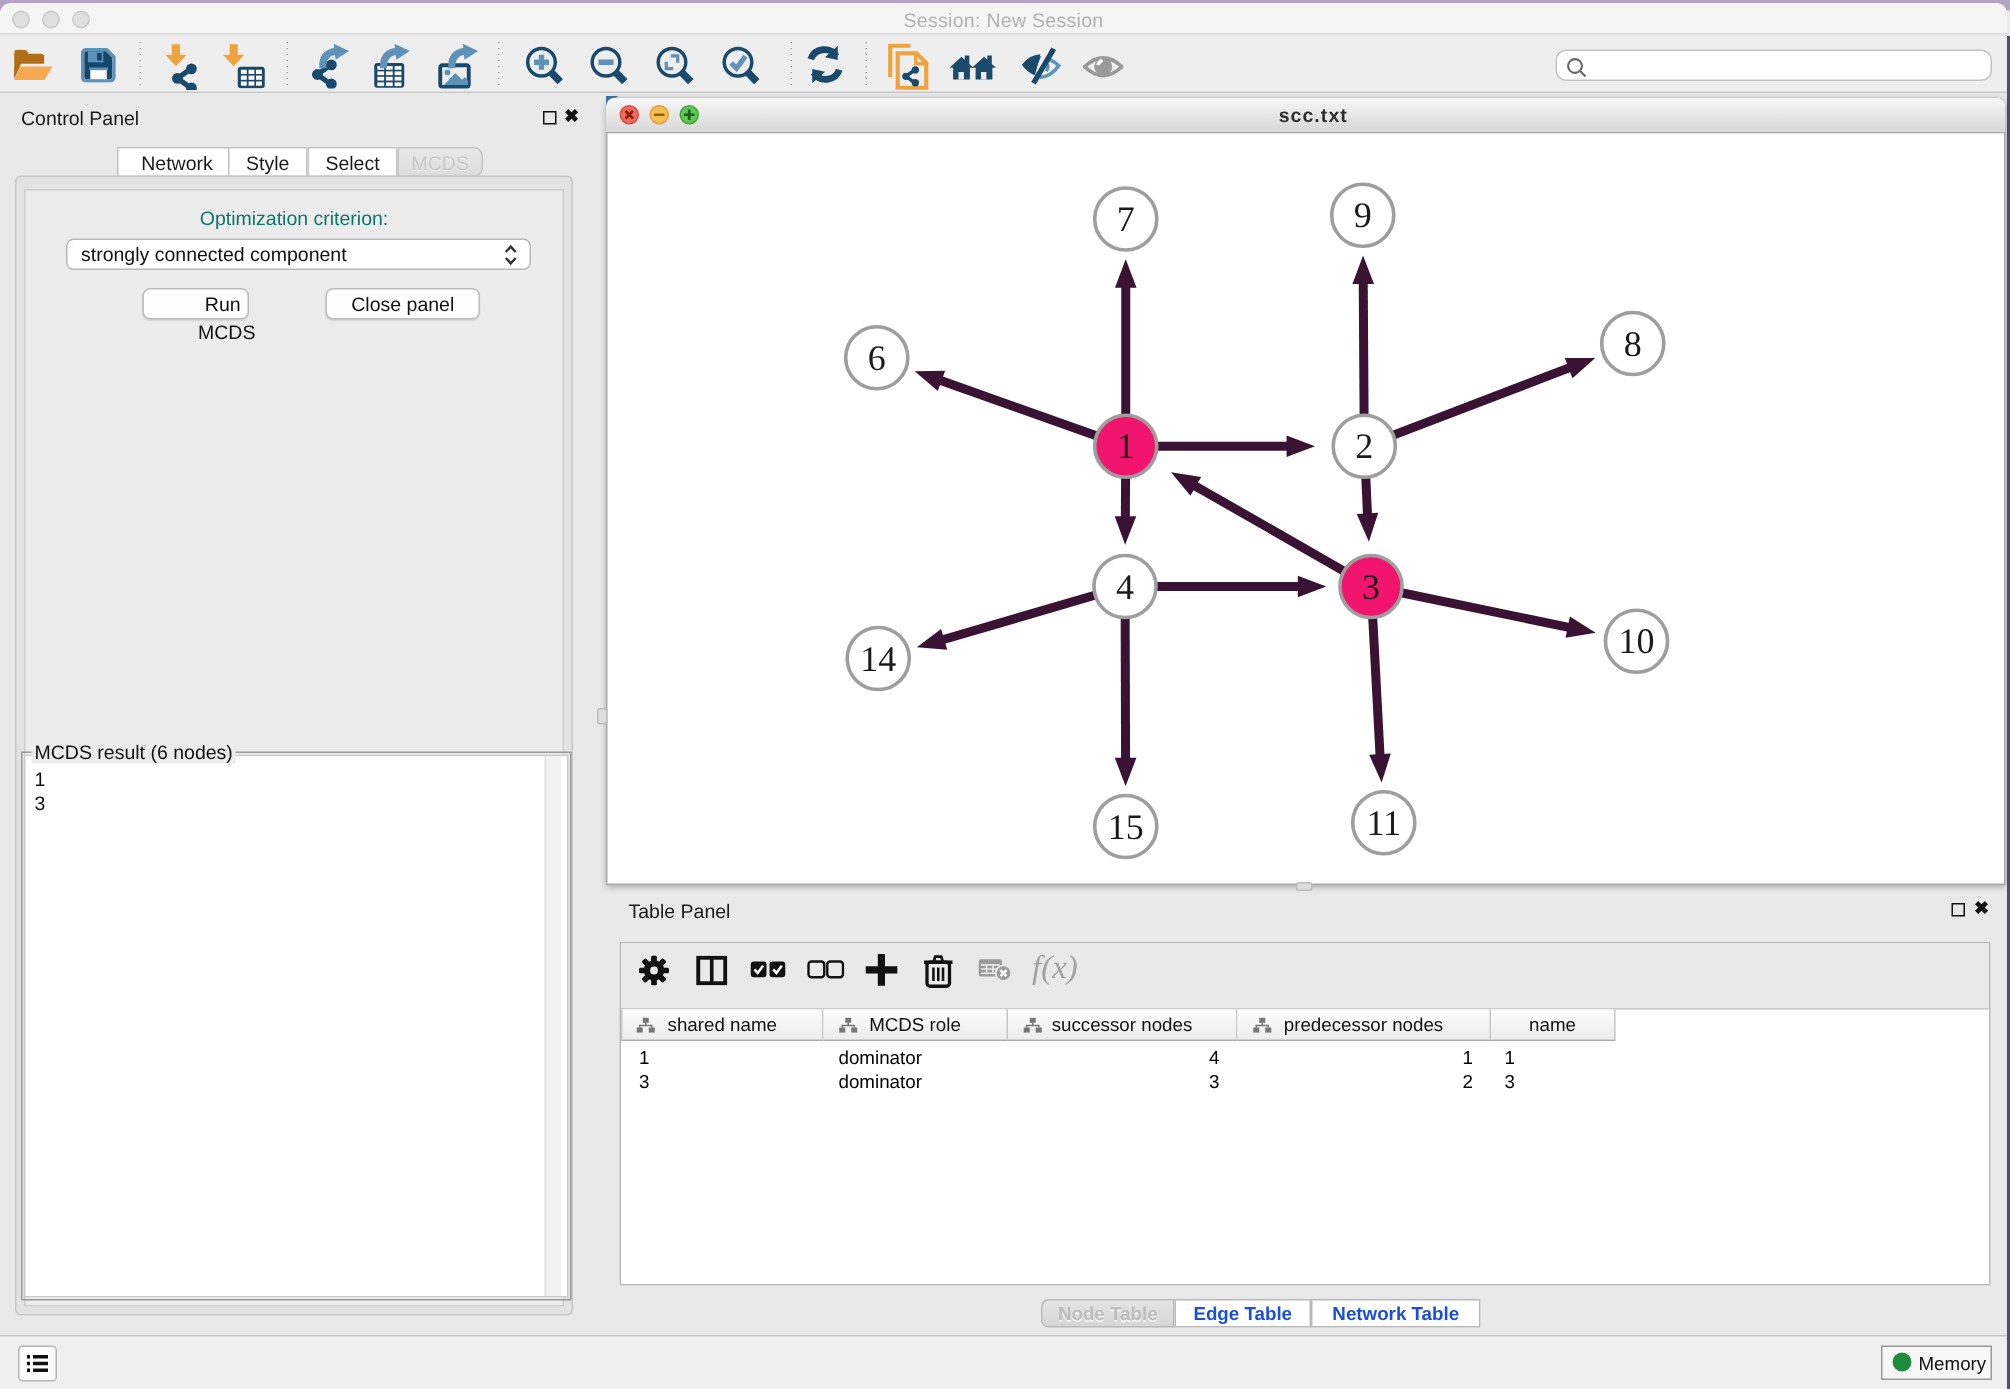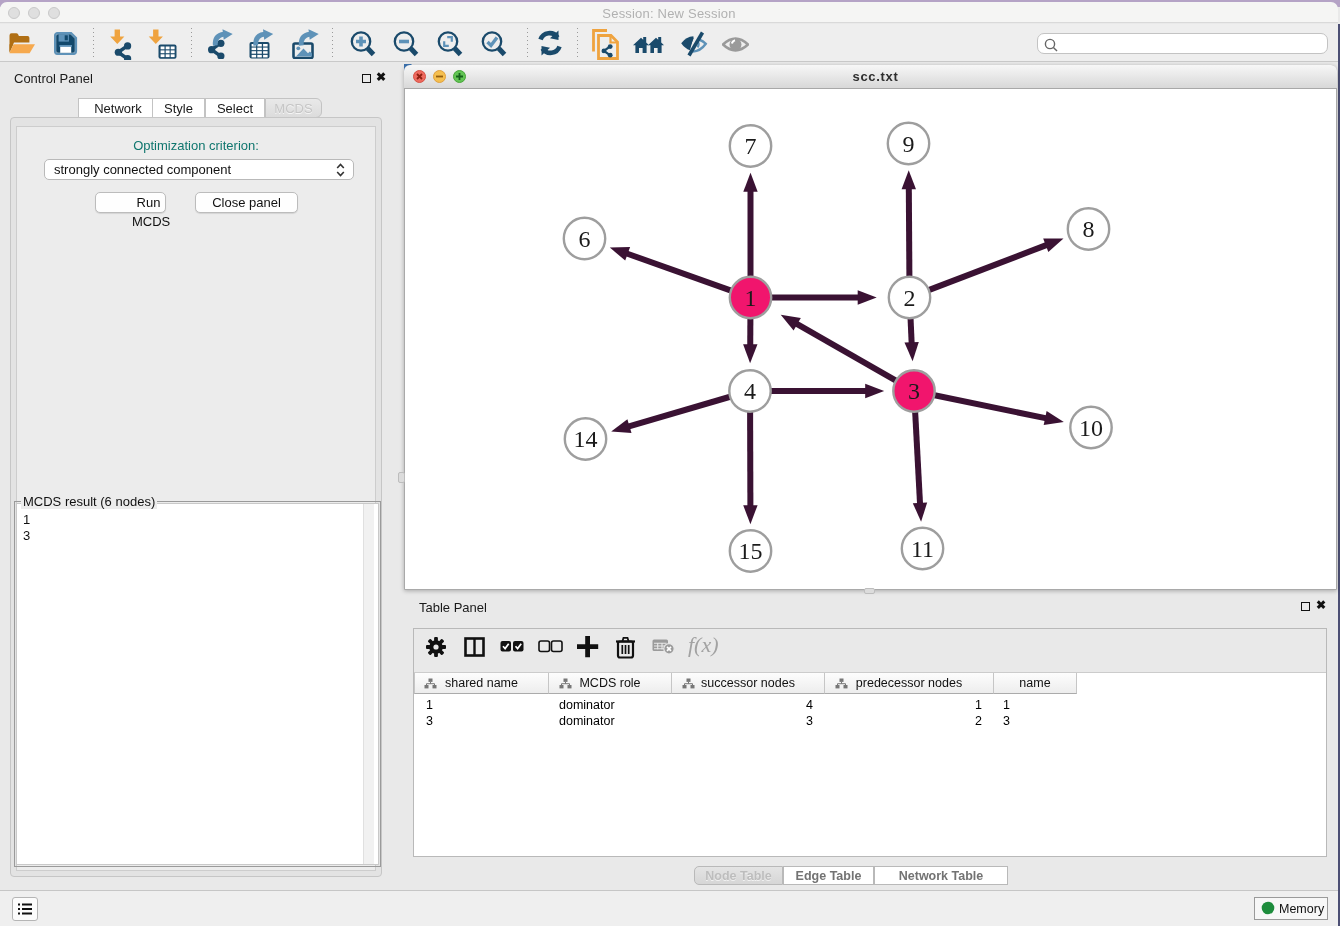--- a/index.html
+++ b/index.html
@@ -49,21 +49,21 @@
 #divider-h { left:398px; top:472px; width:7px; height:11px; background:#dcdcdc; border:1px solid #bdbdbd; border-radius:2px; }
 #divider-v { left:864px; top:588px; width:11px; height:6px; background:#dcdcdc; border:1px solid #bdbdbd; border-radius:2px; }
 
 
 #tp-title { left:419px; top:600px; font-size:13px; color:#1a1a1a; }
 #tp-box { left:413px; top:628px; width:914px; height:229px; background:#fff; border:1px solid #b9b9b9; }
 #tp-toolbar { left:414px; top:629px; width:912px; height:44px; background:#e9e9e9; border-bottom:1px solid #cccccc; }
 .hdr { position:absolute; top:673px; height:21px; background:linear-gradient(#fdfdfd,#ededed); border-right:1px solid #c6c6c6; border-bottom:1px solid #ababab; font-size:12.5px; color:#111; text-align:center; line-height:20px; }
 .cell { position:absolute; font-size:12.5px; color:#000; height:16px; line-height:16px; }
 
-.btab { position:absolute; top:866px; height:19px; background:#fff; border:1px solid #b9b9b9; font-size:12.5px; font-weight:700; color:#737373; text-align:center; line-height:18px; }
+.btab { position:absolute; top:866px; height:19px; background:#fff; border:1px solid #b9b9b9; font-size:12.5px; font-weight:700; color:#1d4ed8; text-align:center; line-height:18px; }
 #btab-node { background:linear-gradient(#e4e4e4,#d6d6d6); color:#bdbdbd; border-radius:5px 0 0 5px; text-shadow:0 1px 0 #f2f2f2; }
 
 
 #statusbar { left:0; top:890px; width:1338px; height:36px; background:#efefef; border-top:1px solid #c6c6c6; }
 #listbtn { left:12px; top:897px; width:26px; height:24px; background:#fcfcfc; border:1px solid #b5b5b5; border-radius:3px; }
 #membtn { left:1254px; top:897px; width:74px; height:23px; background:#f7f7f7; border:1px solid #9a9a9a; font-size:12.5px; color:#111; }
 </style>
 </head>
 <body>
 <div class="abs" id="backstrip"></div>
@@ -237,21 +237,21 @@
 <div class="tab" style="left:205px; width:60px;">Select</div>
 <div class="tab" id="tab-mcds" style="left:265px; width:57px;">MCDS</div>
 <div class="abs" id="cp-outer"></div>
 <div class="abs" id="cp-inner"></div>
 <div class="abs" id="opt-label">Optimization criterion:</div>
 <div class="abs" id="combo">strongly connected component<svg style="position:absolute;right:8px;top:3px" width="9" height="14" viewBox="0 0 9 14">
       <path d="M1.2 5 L4.5 1.4 L7.8 5" fill="none" stroke="#333" stroke-width="1.6"></path>
       <path d="M1.2 9 L4.5 12.6 L7.8 9" fill="none" stroke="#333" stroke-width="1.6"></path>
     </svg></div>
 <div class="btn" style="left:95px; width:71px;padding-left:36px;">Run MCDS</div>
-<div class="btn" style="left:195px; width:103px;">Close panel</div>
+<div class="btn" style="left:217px; width:103px;">Close panel</div>
 <div class="abs" id="result-box"></div>
 <div class="abs" id="result-white"></div>
 <div class="abs" id="result-scroll"></div>
 <div class="abs" id="result-legend">MCDS result (6 nodes)</div>
 <div class="abs" style="left:23px; top:512px; font-size:13px; color:#111; line-height:16px;">1<br>3</div>
 
 <div class="abs" id="netwin"></div>
 <svg class="abs" style="left:404px;top:64px" width="8" height="8" viewBox="0 0 8 8">
     <path d="M0 0 L8 0 L0 8 Z" fill="#3a6ea8"></path>
   </svg>
@@ -414,18 +414,18 @@
 <div class="cell" style="left:672px; top:697px; width:141px; text-align:right;">4</div>
 <div class="cell" style="left:825px; top:697px; width:157px; text-align:right;">1</div>
 <div class="cell" style="left:1003px; top:697px;">1</div>
 <div class="cell" style="left:426px; top:713px;">3</div>
 <div class="cell" style="left:559px; top:713px;">dominator</div>
 <div class="cell" style="left:672px; top:713px; width:141px; text-align:right;">3</div>
 <div class="cell" style="left:825px; top:713px; width:157px; text-align:right;">2</div>
 <div class="cell" style="left:1003px; top:713px;">3</div>
 <div class="btab" id="btab-node" style="left:694px; width:89px;">Node Table</div>
 <div class="btab" style="left:783px; width:91px;">Edge Table</div>
-<div class="btab" style="left:874px; width:134px;">Network Table</div>
+<div class="btab" style="left:874px; width:113px;">Network Table</div>
 <div class="btab" style="left:987px; width:63px; border-radius:0 5px 5px 0;margin-top:34px;">Motifs</div>
 
 <div class="abs" id="statusbar"></div>
 <div class="abs" id="listbtn"></div>
 <div class="abs" id="membtn"></div>
 
 </body></html>

